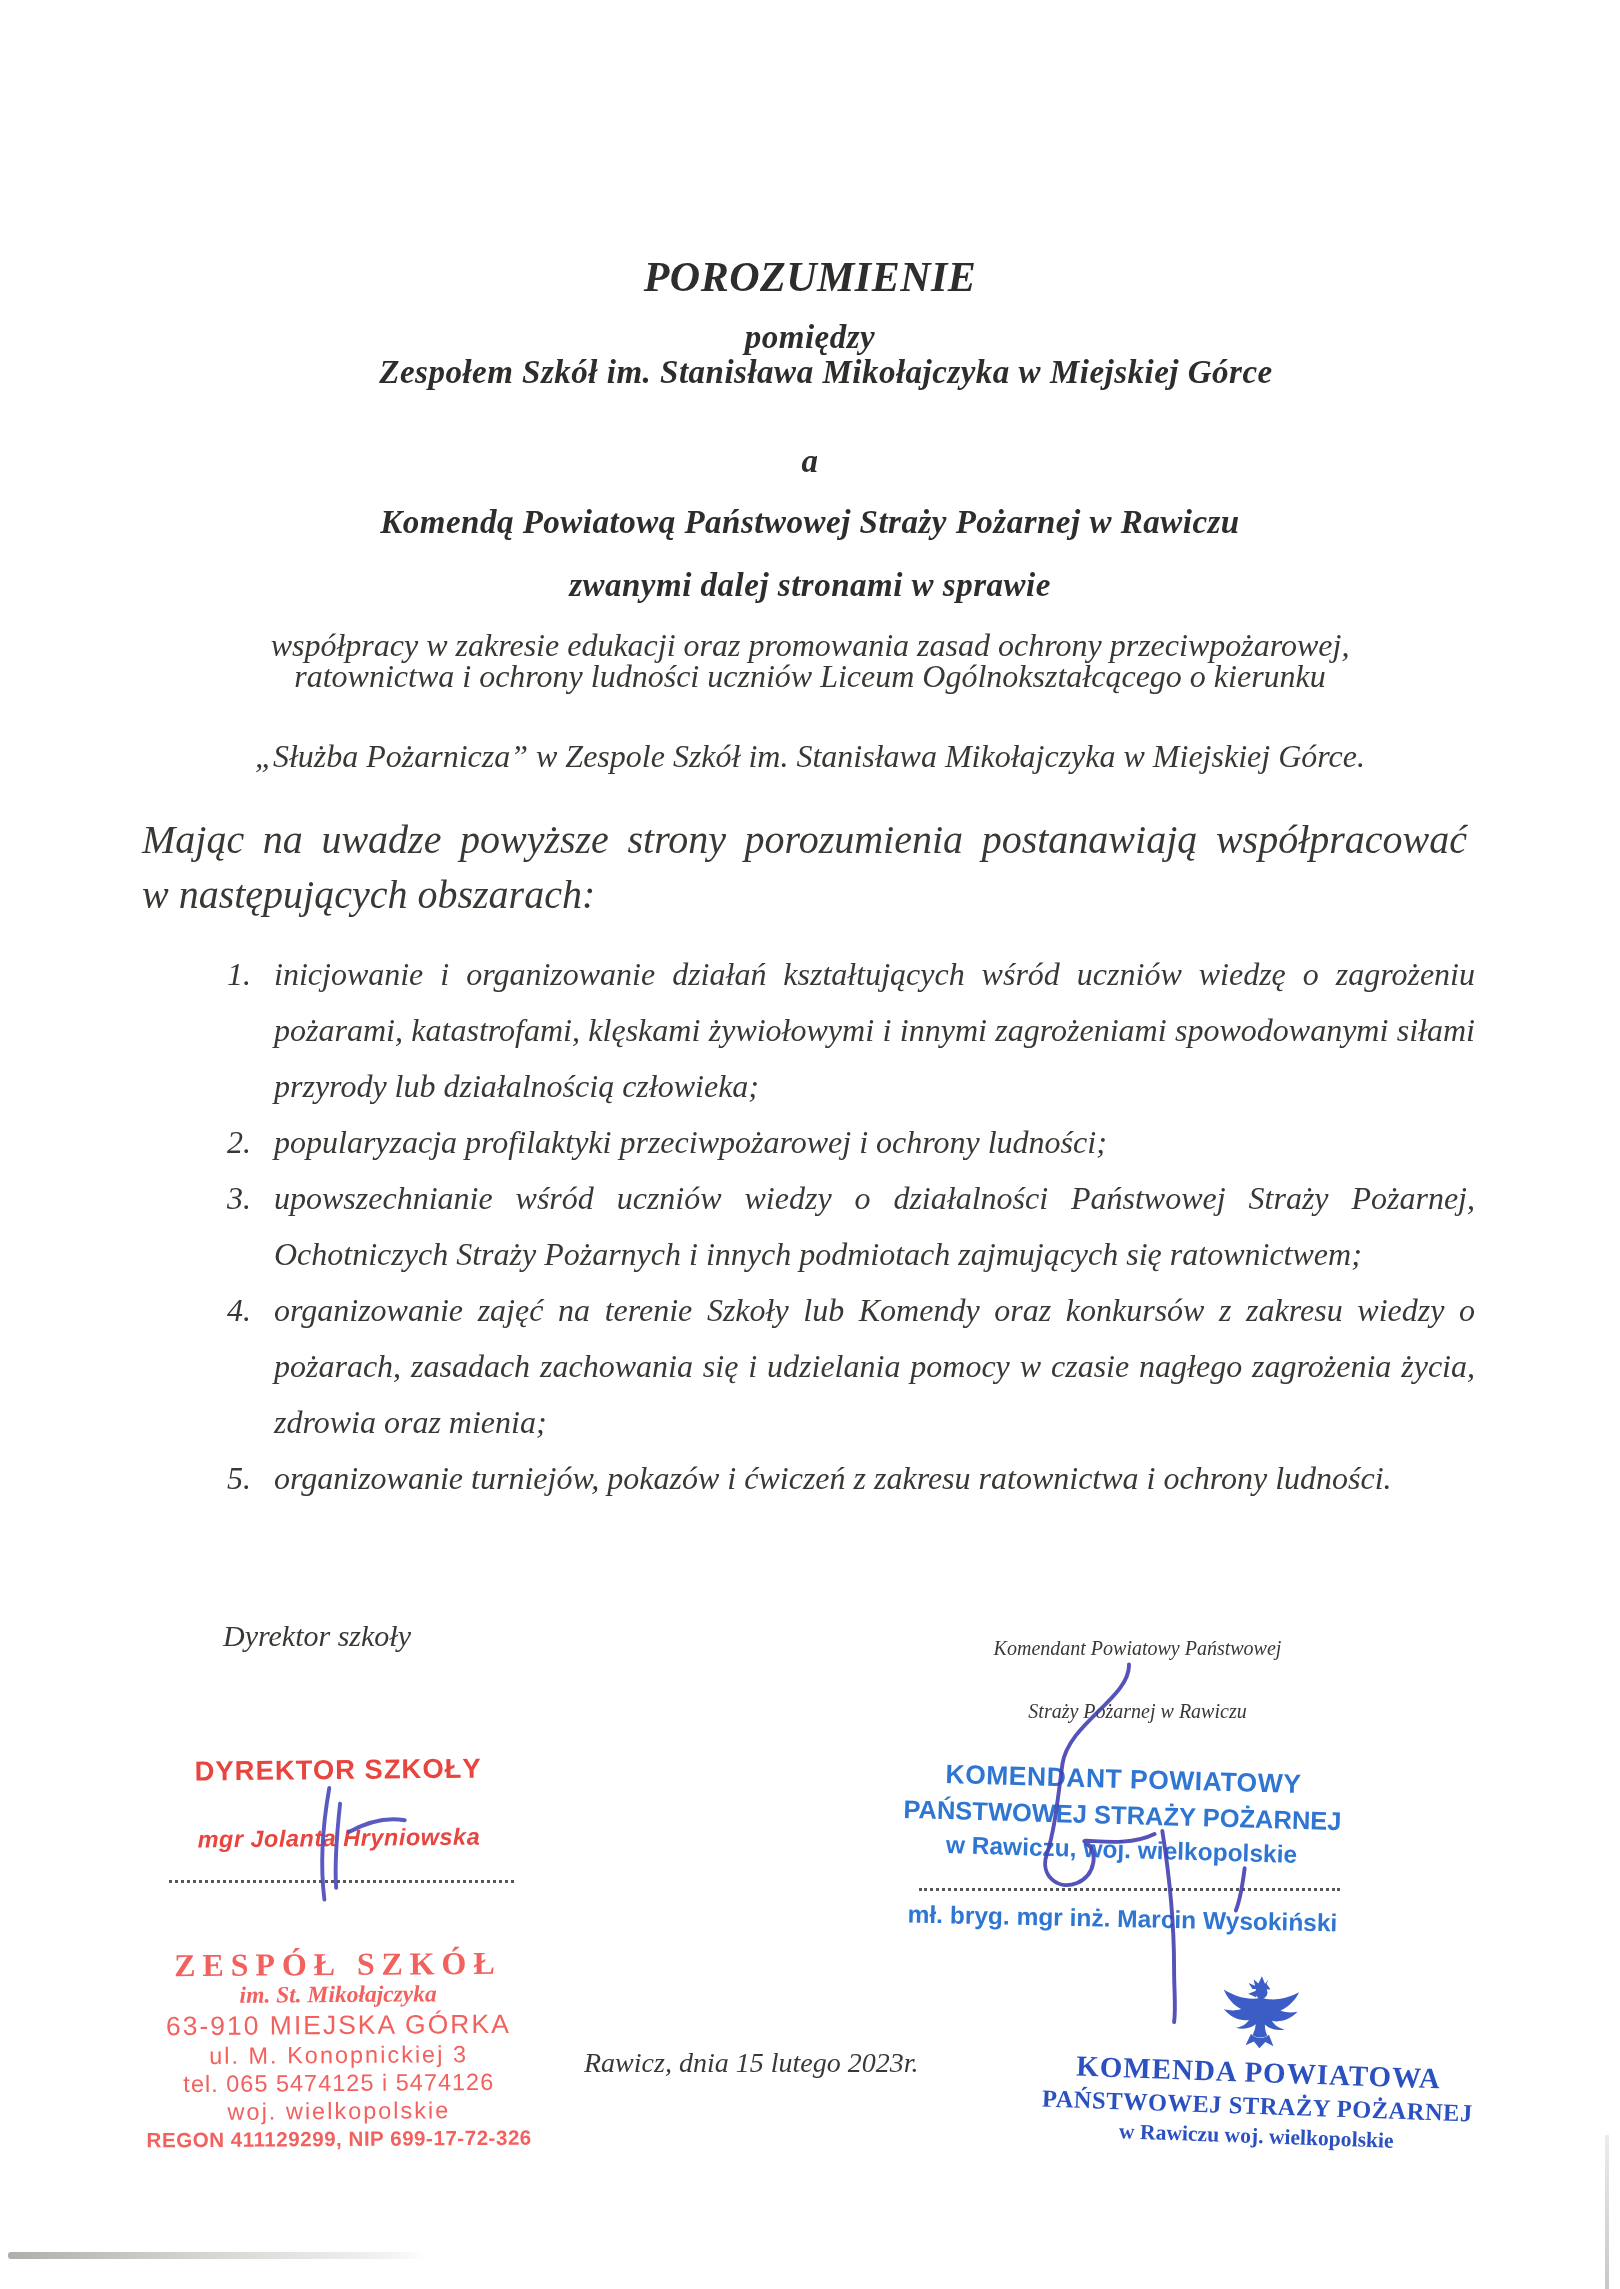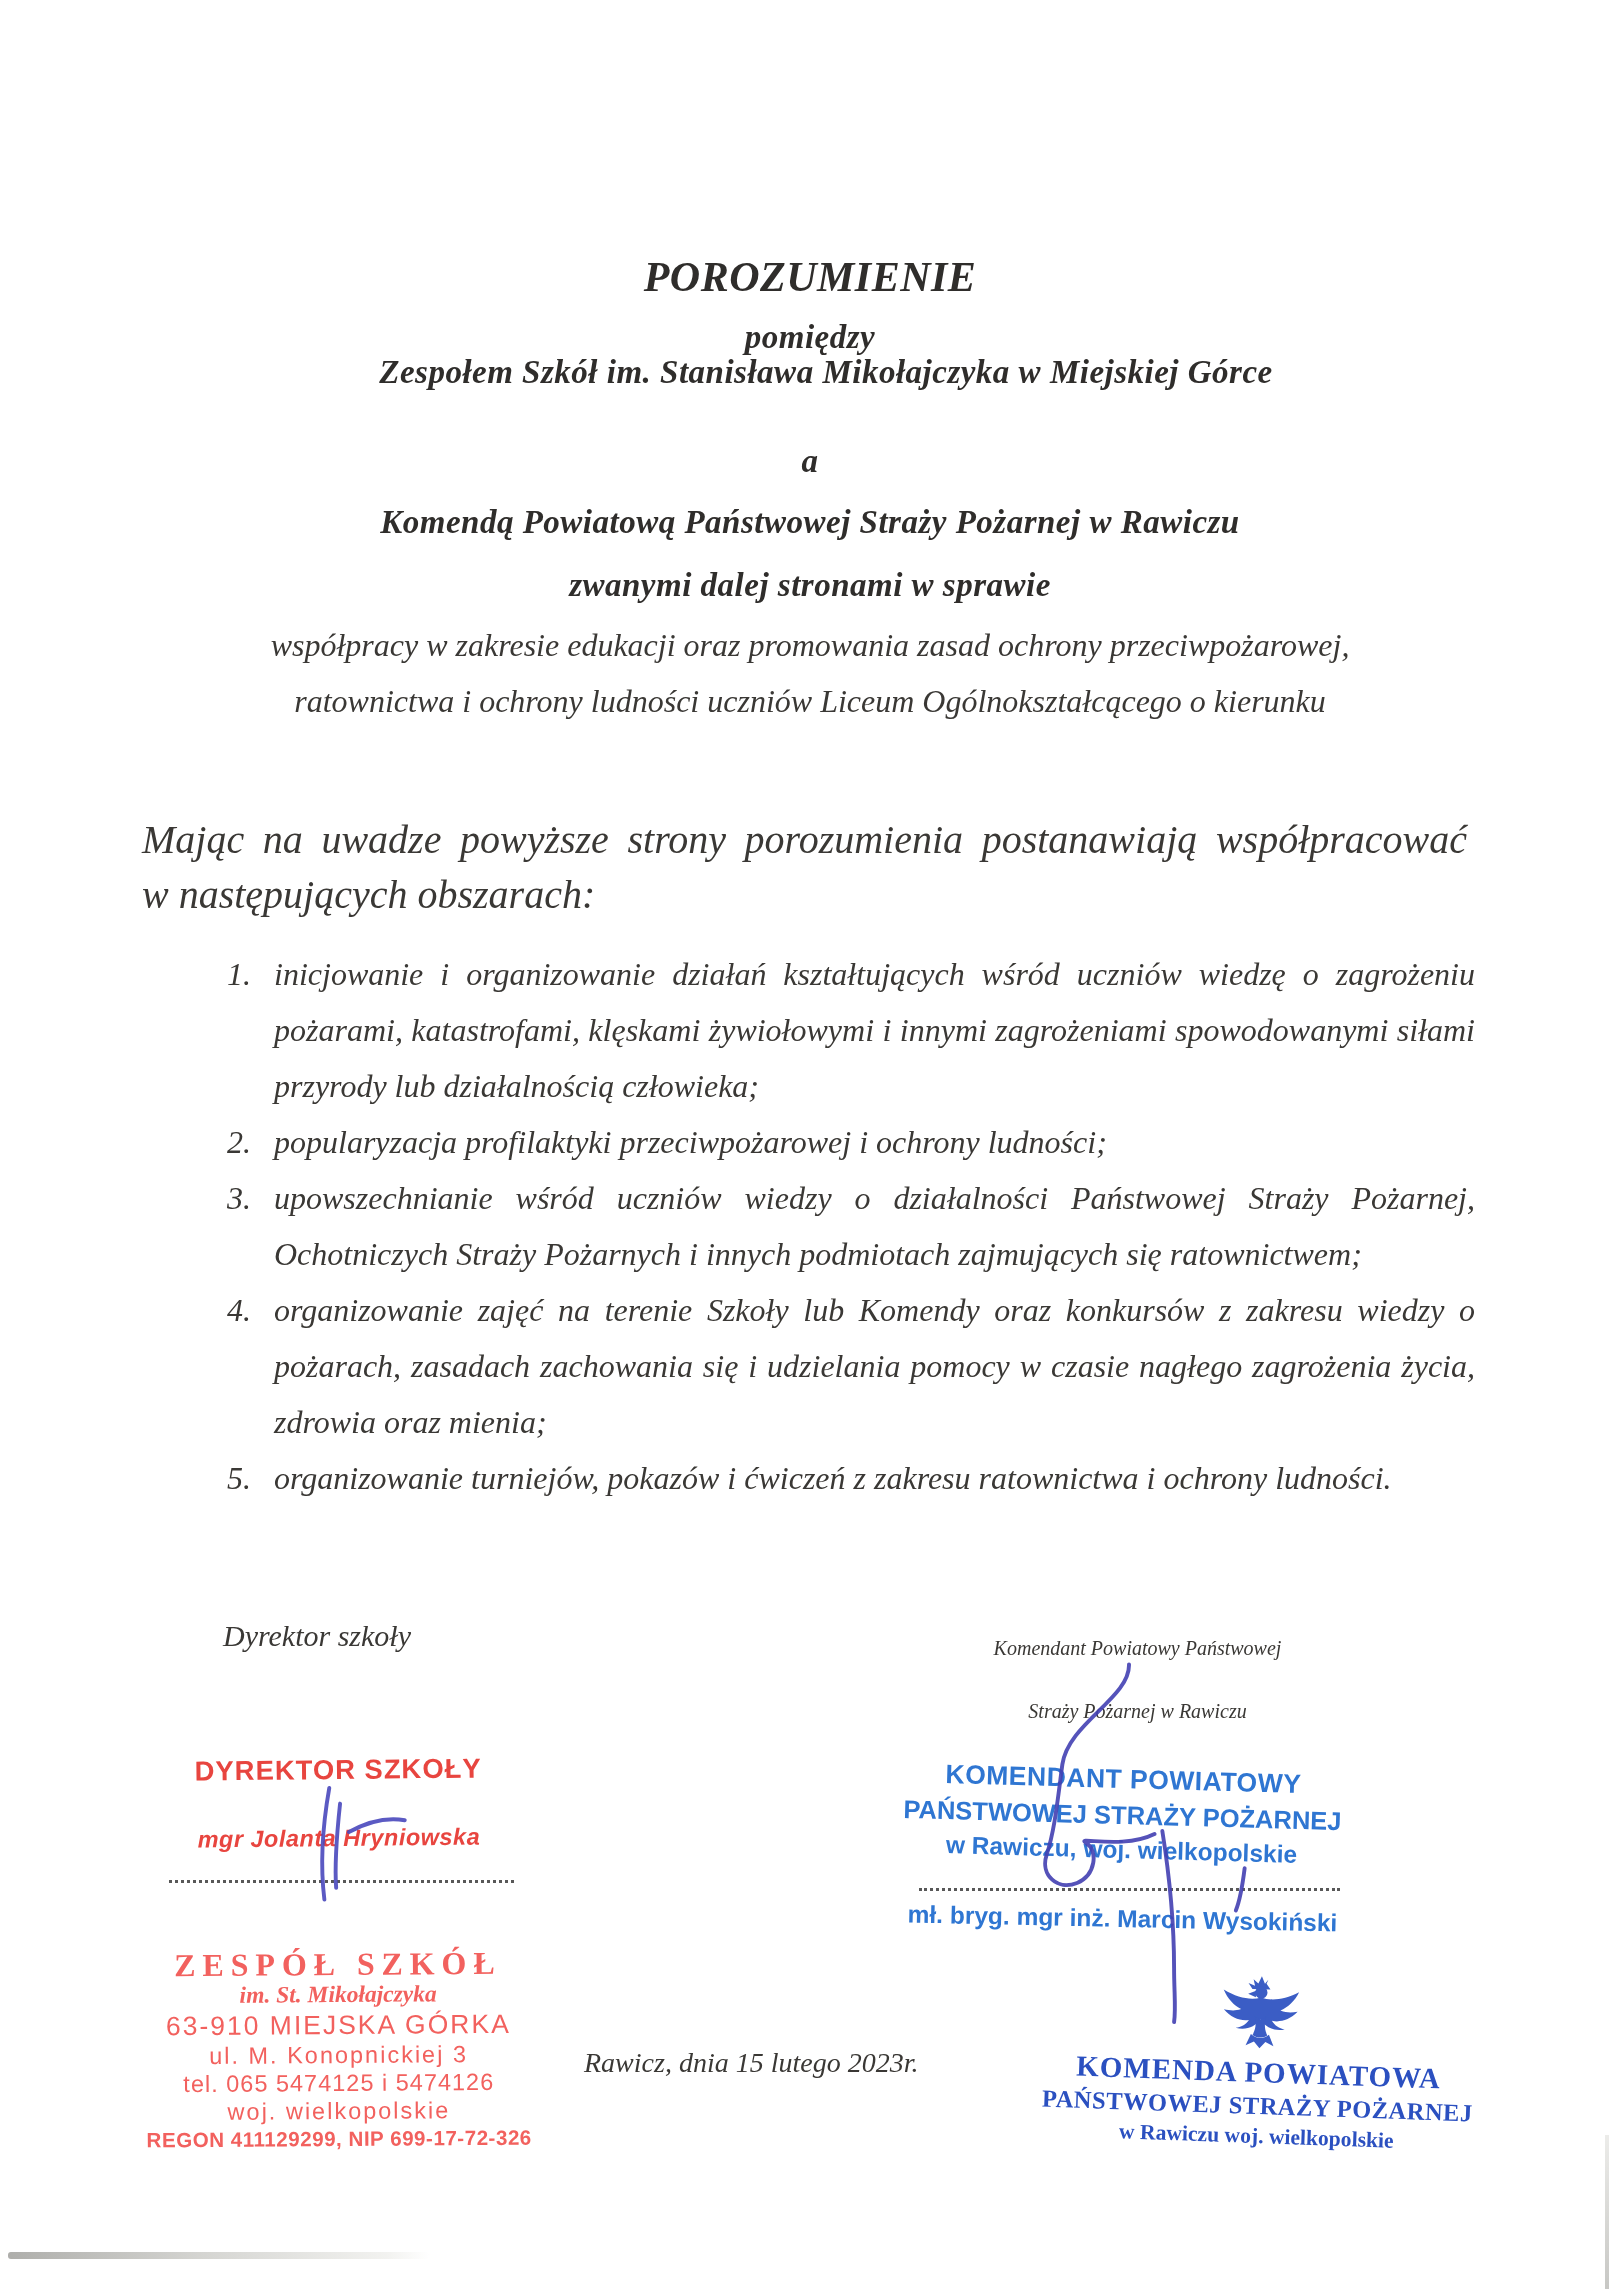--- a/index.html
+++ b/index.html
@@ -105,21 +105,22 @@
 <div class="page">
 
   <div class="center-line h-bold" style="top:253px;font-size:42px;">POROZUMIENIE</div>
   <div class="center-line h-bold" style="top:319px;">pomiędzy</div>
   <div class="center-line h-bold" style="top:354px;padding-left:32px;">Zespołem Szkół im. Stanisława Mikołajczyka w Miejskiej Górce</div>
   <div class="center-line h-bold" style="top:443px;">a</div>
   <div class="center-line h-bold" style="top:504px;">Komendą Powiatową Państwowej Straży Pożarnej w Rawiczu</div>
   <div class="center-line h-bold" style="top:567px;">zwanymi dalej stronami w sprawie</div>
 
   <div class="center-line h-body" style="top:627px;">współpracy w zakresie edukacji oraz promowania zasad ochrony przeciwpożarowej,</div>
-  <div class="center-line h-body" style="top:683px;">ratownictwa i ochrony ludności uczniów Liceum Ogólnokształcącego o kierunku</div>
+  <div class="center-line h-body" style="top:658px;">ratownictwa i ochrony ludności uczniów Liceum Ogólnokształcącego o kierunku</div>
+  <div class="center-line h-body" style="top:738px;">„Służba Pożarnicza” w Zespole Szkół im. Stanisława Mikołajczyka w Miejskiej Górce.</div>
 
   <div class="consideration" style="top:812px;">
     <div class="just-spread">Mając na uwadze powyższe strony porozumienia postanawiają współpracować</div>
     <div>w następujących obszarach:</div>
   </div>
 
   <div class="list" style="top:946px;">
     <div class="list-item">
       <span class="li-num">1.</span>
       <span class="li-text">inicjowanie i organizowanie działań kształtujących wśród uczniów wiedzę o zagrożeniu pożarami, katastrofami, klęskami żywiołowymi i innymi zagrożeniami spowodowanymi siłami przyrody lub działalnością człowieka;</span>

